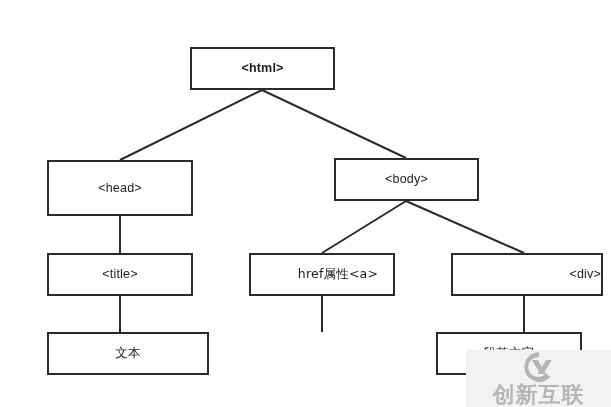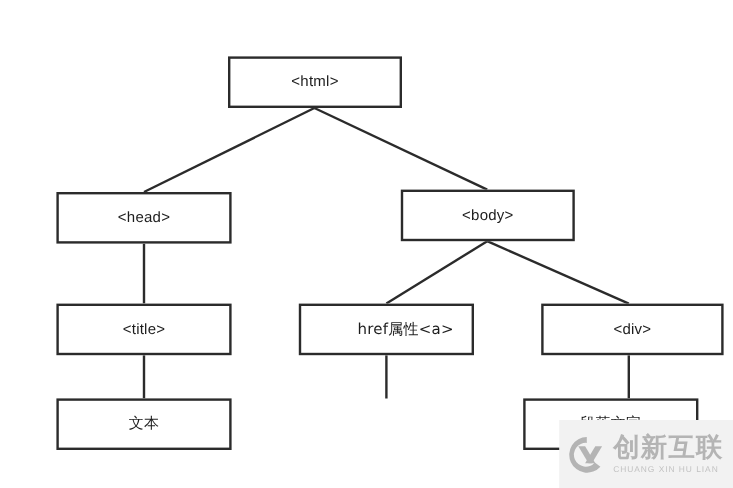--- a/index.html
+++ b/index.html
@@ -40,43 +40,44 @@
     font-size: 12.5px;
     color: #1d1d1d;
     line-height: 1;
     letter-spacing: 0.2px;
     white-space: nowrap;
   }
   .node-label.cjk {
     font-family: "DejaVu Sans", "Liberation Sans", sans-serif;
   }
   
-  #node-html  { left: 190px; top: 47px;  width: 145px; height: 43px; }
-  #node-head  { left: 47px;  top: 160px; width: 146px; height: 43px; }
+  #node-html  { left: 190px; top: 47px;  width: 145px; height: 43px; font-weight: bold; }
+  #node-head  { left: 47px;  top: 160px; width: 146px; height: 56px; }
   #node-body  { left: 334px; top: 158px; width: 145px; height: 43px; }
   #node-title { left: 47px;  top: 253px; width: 146px; height: 43px; }
   #node-a     { left: 249px; top: 253px; width: 146px; height: 43px; padding-left: 32px; }
-  #node-div   { left: 451px; top: 253px; width: 152px; height: 43px; }
-  #node-text  { left: 47px;  top: 332px; width: 146px; height: 43px; }
+  #node-div   { left: 451px; top: 253px; width: 152px; height: 43px; justify-content: flex-end; }
+  #node-text  { left: 47px;  top: 332px; width: 162px; height: 43px; }
   #node-linktext { left: 249px; top: 332px; width: 146px; height: 43px; }
   #node-paratext { left: 436px; top: 332px; width: 146px; height: 43px; }
 
   
   #watermark {
     position: absolute;
     left: 466px;
     top: 350px;
     width: 145px;
     height: 57px;
     background: #f2f2f2;
     display: flex;
     align-items: center;
     justify-content: flex-start;
     z-index: 5;
     overflow: hidden;
+    flex-direction: column;
   }
   #watermark-logo {
     width: 34px;
     height: 34px;
     margin-left: 6px;
     margin-right: 5px;
     flex: 0 0 auto;
   }
   #watermark-text-block {
     display: flex;

